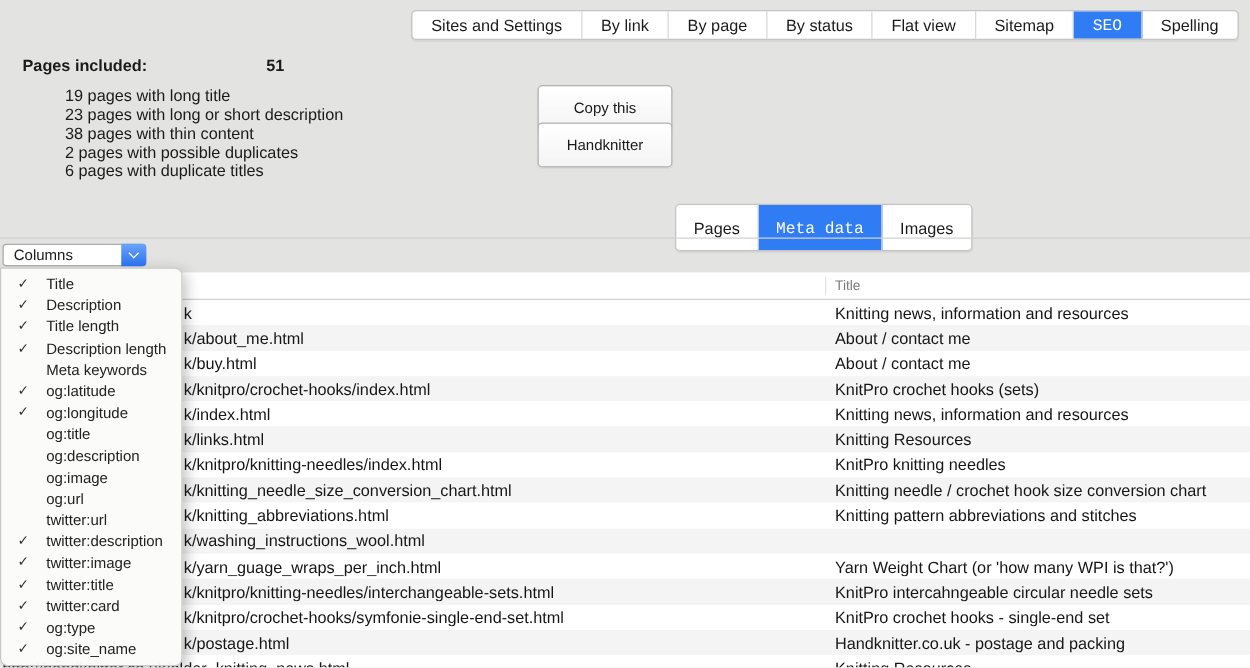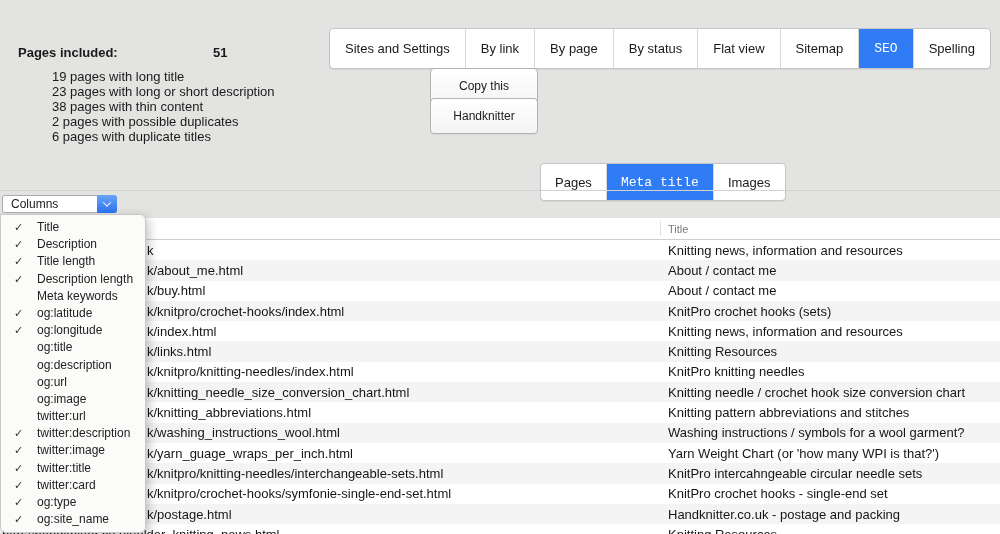--- a/index.html
+++ b/index.html
@@ -23,21 +23,21 @@
   }
   .segment {
     font-size:13px; color:#1a1a1a;
     padding:0 15px;
     border-right:1px solid #d8d8d8;
     white-space:nowrap; cursor:default;
     display:flex; align-items:center;
   }
   .segment:last-child { border-right:none; }
   .segment.selected { background:var(--accent); color:#ffffff;font-family:Liberation Mono, monospace; }
-  .main-tabs { left:329px; top:8px; height:41px;margin-top:20px; }
+  .main-tabs { left:329px; top:8px; height:24px; }
   .sub-tabs  { left:540px; top:163px; height:38px; }
   .sub-tabs .segment { padding:0 14px; }
 
   
   .summary-label { position:absolute; left:18px; top:45px; font-size:13px; font-weight:bold;text-align:right; }
   .summary-value { position:absolute; left:213px; top:45px; font-size:13px; font-weight:bold; }
   .summary-lines { position:absolute; left:18px; top:69px; font-size:13px; line-height:15px;margin-left:34px; }
 
   
   .action-btn {
@@ -163,21 +163,21 @@
     <div>6 pages with duplicate titles</div>
   </div>
 
 <div class="action-btn btn-copy">Copy this</div>
 <div class="action-btn btn-prefs">Handknitter</div>
 
 <div class="segmented sub-tabs">
 
     <div class="segment">Pages</div>
 
-    <div class="segment selected">Meta title</div>
+    <div class="segment selected">Meta data</div>
 
     <div class="segment">Images</div>
   </div>
 
 <div class="pane-divider"></div>
 
 <div class="table">
   <div class="thead">
     <div class="th-divider"></div>
     <div class="th-title">Title</div>
@@ -224,21 +224,20 @@
         <div class="cell-title">Knitting needle / crochet hook size conversion chart</div>
       </div>
 
       <div class="row">
         <div class="cell-url">k/knitting_abbreviations.html</div>
         <div class="cell-title">Knitting pattern abbreviations and stitches</div>
       </div>
 
       <div class="row">
         <div class="cell-url">k/washing_instructions_wool.html</div>
-        <div class="cell-title">Washing instructions / symbols for a wool garment?</div>
       </div>
 
       <div class="row">
         <div class="cell-url">k/yarn_guage_wraps_per_inch.html</div>
         <div class="cell-title">Yarn Weight Chart (or 'how many WPI is that?')</div>
       </div>
 
       <div class="row">
         <div class="cell-url">k/knitpro/knitting-needles/interchangeable-sets.html</div>
         <div class="cell-title">KnitPro intercahngeable circular needle sets</div>
@@ -300,28 +299,28 @@
 
     <div class="menu-item">
       <span>og:title</span>
     </div>
 
     <div class="menu-item">
       <span>og:description</span>
     </div>
 
     <div class="menu-item">
+      <span>og:image</span>
+    </div>
+
+    <div class="menu-item">
       <span>og:url</span>
     </div>
 
     <div class="menu-item">
-      <span>og:image</span>
-    </div>
-
-    <div class="menu-item">
       <span>twitter:url</span>
     </div>
 
     <div class="menu-item checked">
       <span class="menu-check">✓</span><span>twitter:description</span>
     </div>
 
     <div class="menu-item checked">
       <span class="menu-check">✓</span><span>twitter:image</span>
     </div>

